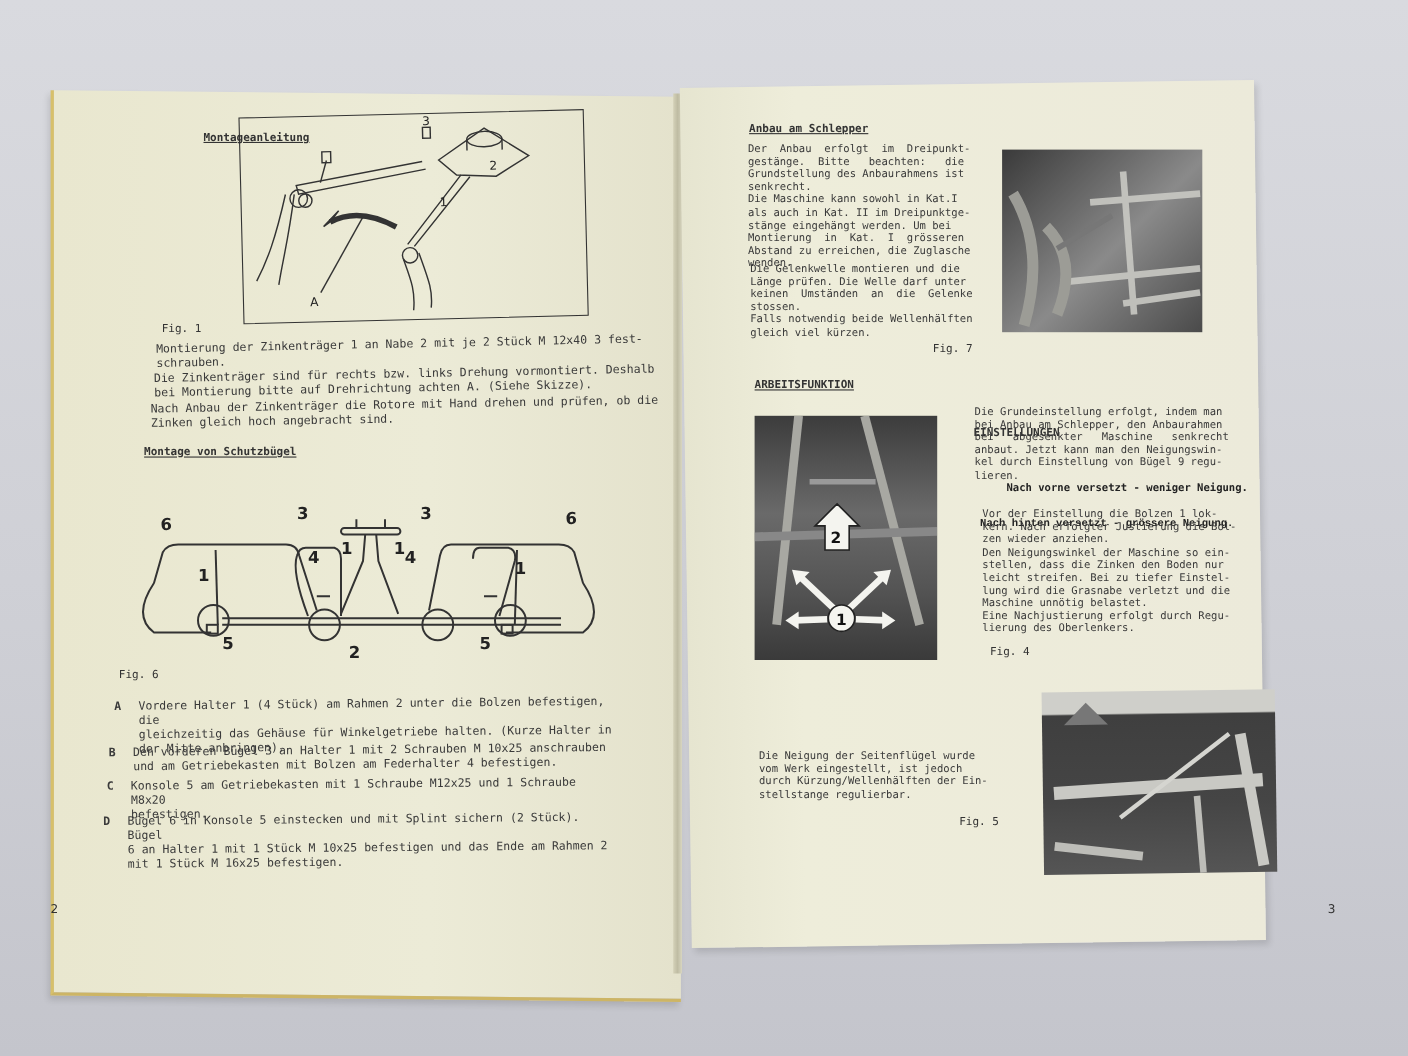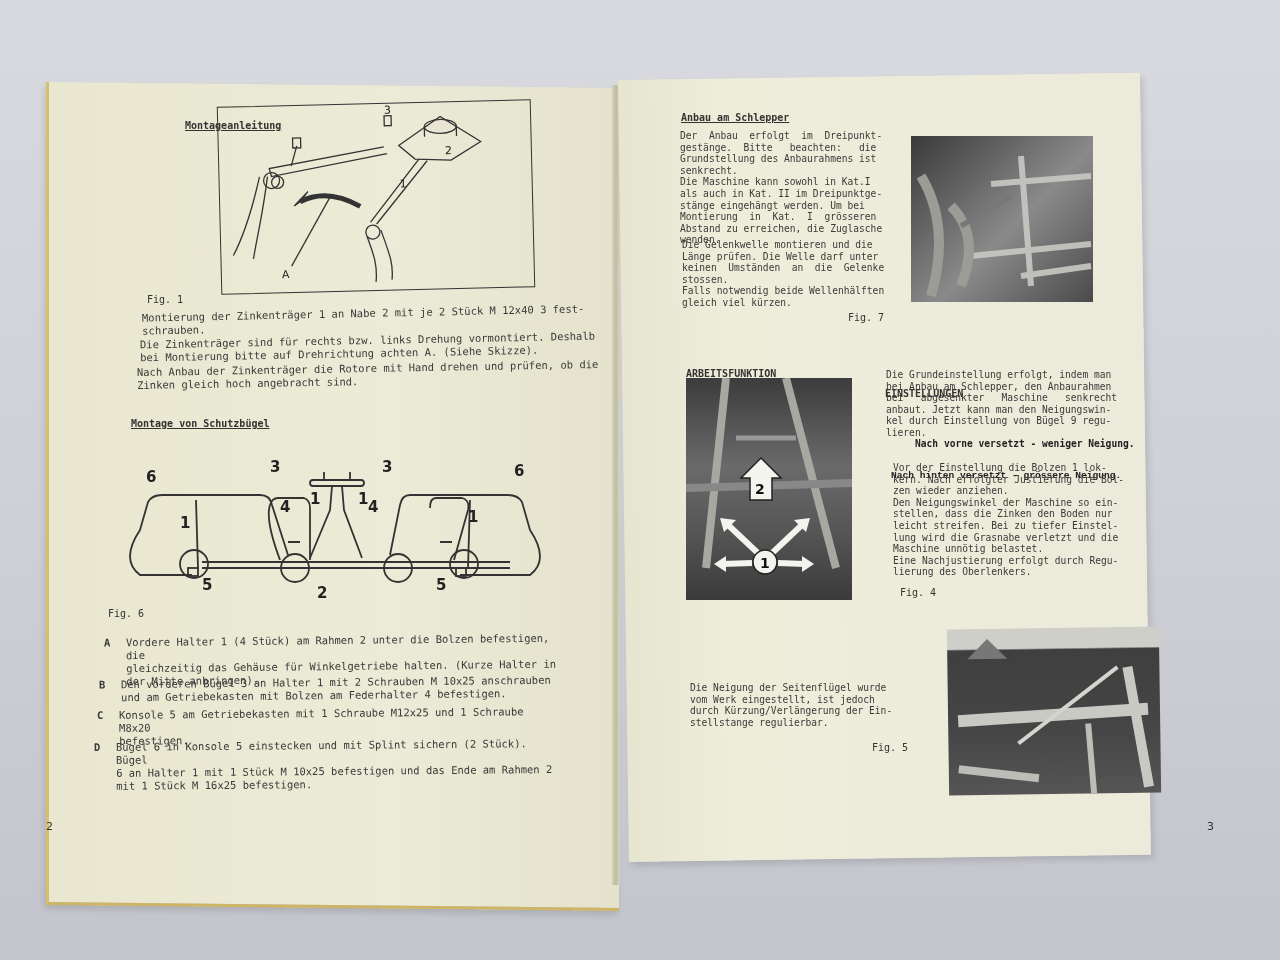--- a/index.html
+++ b/index.html
@@ -91,21 +91,21 @@
   </div>
   <div class="figlabel" style="left:147px;top:294px;">Fig. 1</div>
 
   <div class="txt" style="left:142px;top:307px;transform:rotate(-1.2deg);">Montierung der Zinkenträger 1 an Nabe 2 mit je 2 Stück M 12x40 3 fest-
 schrauben.</div>
   <div class="txt" style="left:140px;top:334px;transform:rotate(-1.1deg);">Die Zinkenträger sind für rechts bzw. links Drehung vormontiert. Deshalb
 bei Montierung bitte auf Drehrichtung achten A. (Siehe Skizze).</div>
   <div class="txt" style="left:137px;top:362px;transform:rotate(-1deg);">Nach Anbau der Zinkenträger die Rotore mit Hand drehen und prüfen, ob die
 Zinken gleich hoch angebracht sind.</div>
 
-  <div class="heading" style="left:131px;top:418px;">Montage von Schutzbügel</div>
+  <div class="heading" style="left:131px;top:406px;">Montage von Schutzbügel</div>
 
   <svg style="position:absolute;left:110px;top:450px;" width="450" height="150">
     <g stroke="#333" stroke-width="1.8" fill="none">
 
       <path d="M30 80 Q10 110 30 125 L82 125 M30 80 L38 52 Q42 45 52 45 L150 45 Q160 45 162 55 L178 105"></path>
       <path d="M86 50 L88 118"></path>
       <circle cx="84" cy="114" r="14"></circle>
       <rect x="78" y="118" width="10" height="8"></rect>
 
       <path d="M92 112 L400 112 M92 118 L400 118"></path>
@@ -198,21 +198,21 @@
         <path d="M110 140 L180 130"></path>
       </g>
       <g stroke="#9c9c96" stroke-width="10" fill="none">
         <path d="M10 40 Q40 90 20 160"></path>
         <path d="M40 70 Q70 100 50 150"></path>
       </g>
       <path d="M50 90 L100 60" stroke="#777" stroke-width="5"></path>
     </svg>
   </div>
 
-  <div class="heading" style="left:686px;top:368px;text-decoration:underline;">ARBEITSFUNKTION</div>
+  <div class="heading" style="left:686px;top:345px;text-decoration:underline;">ARBEITSFUNKTION</div>
 
   <div class="photo" style="left:686px;top:378px;width:166px;height:222px;background:linear-gradient(180deg,#3c3c3c 0%,#6a6a6a 40%,#555 70%,#3a3a3a 100%);">
     <svg width="166" height="222">
       <g stroke="#a8a8a2" stroke-width="8" fill="none">
         <path d="M40 0 L20 190"></path>
         <path d="M100 0 L150 190"></path>
       </g>
       <path d="M50 60 L110 60" stroke="#999" stroke-width="5"></path>
       <path d="M0 110 L166 105" stroke="#888" stroke-width="8"></path>
 
@@ -252,21 +252,21 @@
 stellen, dass die Zinken den Boden nur
 leicht streifen. Bei zu tiefer Einstel-
 lung wird die Grasnabe verletzt und die
 Maschine unnötig belastet.
 Eine Nachjustierung erfolgt durch Regu-
 lierung des Oberlenkers.</div>
   <div class="figlabel" style="left:900px;top:587px;text-align:right;">Fig. 4</div>
 
   <div class="txt small" style="left:690px;top:682px;">Die Neigung der Seitenflügel wurde
 vom Werk eingestellt, ist jedoch
-durch Kürzung/Verlängerung der Ein-
+durch Kürzung/Wellenhälften der Ein-
 stellstange regulierbar.</div>
   <div class="figlabel" style="left:872px;top:742px;">Fig. 5</div>
 
   <div class="photo" style="left:948px;top:628px;width:212px;height:166px;background:linear-gradient(180deg,#cfcfca 0%,#cfcfca 12%,#3f3f3f 13%,#454545 60%,#555 100%);transform:rotate(-0.8deg);">
     <svg width="212" height="166">
       <path d="M10 92 L200 82" stroke="#c9c9c4" stroke-width="12"></path>
       <path d="M70 115 L170 40" stroke="#d5d5d0" stroke-width="4"></path>
       <path d="M180 40 L200 160" stroke="#c9c9c4" stroke-width="10"></path>
       <path d="M140 96 L145 166" stroke="#bdbdb8" stroke-width="6"></path>
       <path d="M10 140 L90 150" stroke="#bdbdb8" stroke-width="8"></path>

